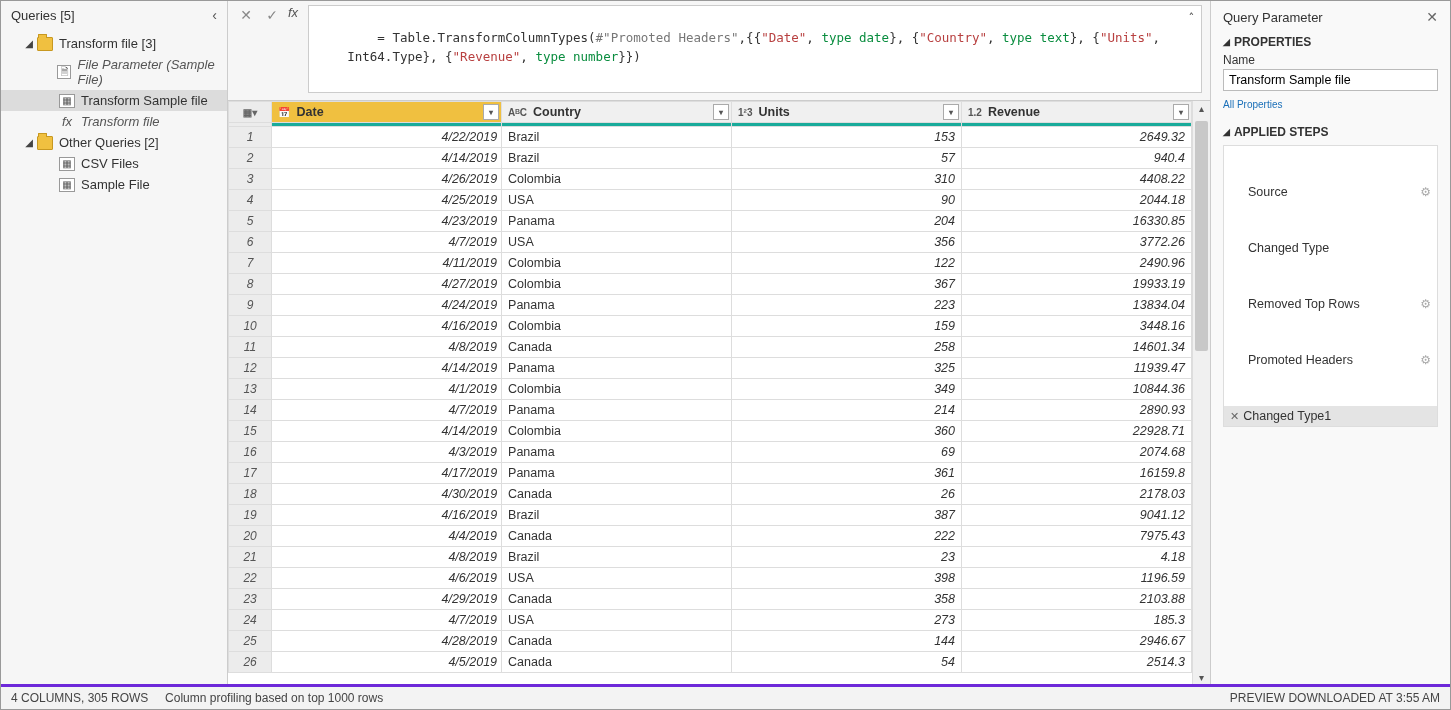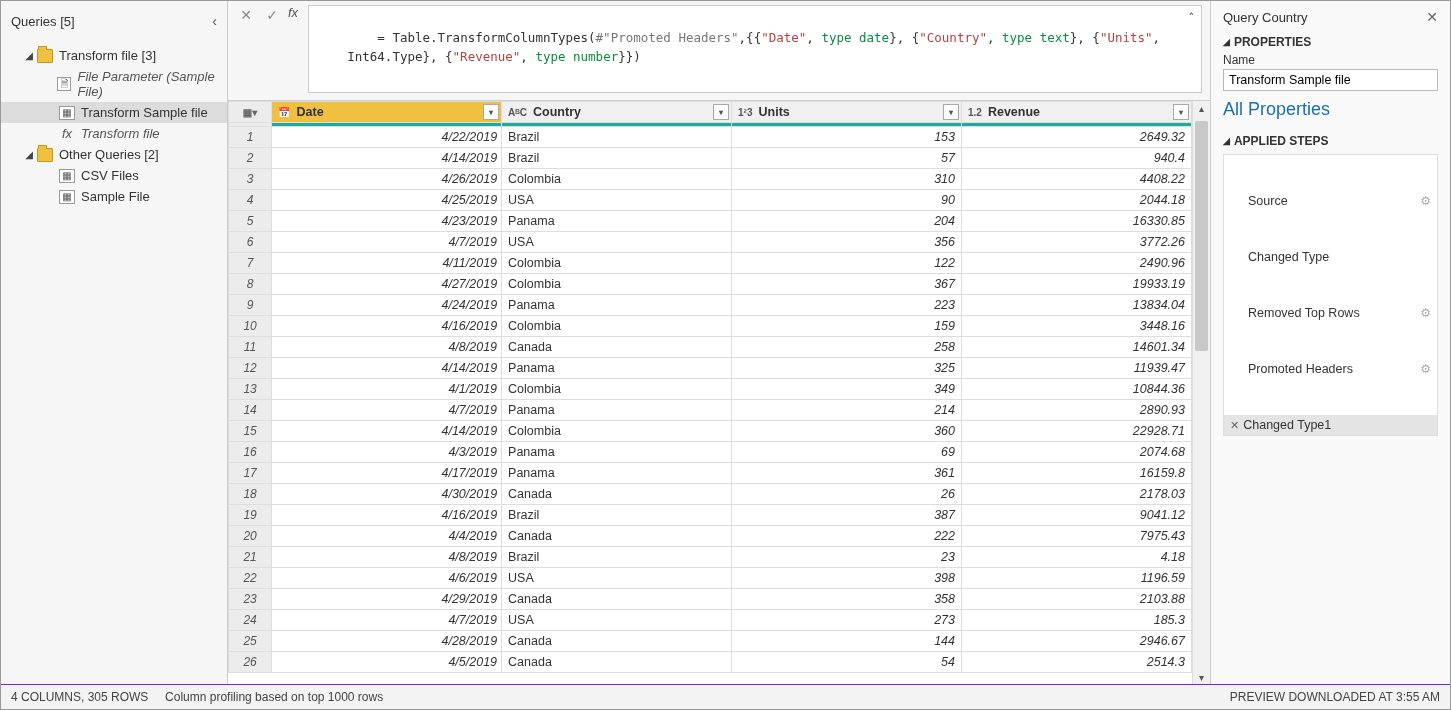--- a/index.html
+++ b/index.html
@@ -1,20 +1,20 @@
 <!DOCTYPE html>
 <html><head>
 <meta charset="utf-8">
 <style>
   * { box-sizing: border-box; margin: 0; padding: 0; }
   body { font-family: "Segoe UI", Tahoma, sans-serif; font-size: 12px; color: #333; background: #fff; width: 1451px; height: 710px; overflow: hidden; position: relative; border: 1px solid #999; }
   .main { display: flex; height: 684px; }
   
   .queries-panel { width: 300px; border-right: 1px solid #ccc; background: #f6f6f6; display: flex; flex-direction: column; }
-  .queries-header { display: flex; justify-content: space-between; align-items: center; padding: 12px 10px; font-size: 13px; }
+  .queries-header { display: flex; justify-content: space-between; align-items: center; padding: 6px 10px; font-size: 13px; }
   .queries-header .chev { font-size: 14px; color: #555; }
   .tree { padding: 4px 0; }
   .tree-item { display: flex; align-items: center; padding: 3px 6px 3px 20px; cursor: default; font-size: 13px; }
   .tree-item .disclosure { width: 12px; text-align: center; color: #444; font-size: 10px; margin-right: 2px; }
   .tree-item.level1 { padding-left: 22px; }
   .tree-item.level2 { padding-left: 44px; }
   .tree-item.selected { background: #dcdcdc; }
   .folder-icon { width: 16px; height: 14px; background: #f0c040; border: 1px solid #c89820; border-radius: 1px; margin-right: 6px; position: relative; }
   .folder-icon::before { content: ""; position: absolute; top: -4px; left: 0; width: 7px; height: 3px; background: #f0c040; border: 1px solid #c89820; border-bottom: none; border-radius: 1px 1px 0 0; }
   .param-icon, .table-icon, .fx-icon { width: 16px; height: 14px; margin-right: 6px; display: inline-flex; align-items: center; justify-content: center; font-size: 10px; border: 1px solid #999; background: #fff; color: #555; }
@@ -52,29 +52,29 @@
   .vscroll .arrow.up { top: 2px; }
   .vscroll .arrow.down { bottom: 2px; }
   
   .settings { width: 250px; background: #f9f9f9; padding: 8px 12px; }
   .settings-header { display: flex; justify-content: space-between; align-items: center; font-size: 13px; margin-bottom: 10px; }
   .settings-header .x { color: #666; font-size: 14px; }
   .sect-header { font-weight: bold; font-size: 12px; margin: 6px 0 4px; display: flex; align-items: center; gap: 4px; }
   .sect-header .disc { font-size: 9px; }
   .name-label { font-size: 12px; margin: 4px 0 2px; }
   .name-input { width: 215px; border: 1px solid #bbb; background: #fff; padding: 3px 5px; font-size: 12.5px; }
-  .link { color: #1a6fb8; font-size: 18px; margin-top: 8px; display: inline-block; }
+  .link { color: #1a6fb8; font-size: 10px; margin-top: 8px; display: inline-block; }
   .steps { margin-top: 6px; background: #fff; border: 1px solid #ddd; }
   .step { display: flex; align-items: center; padding: 3px 6px; font-size: 12.5px; position: relative; margin-top: 36px; }
   .step .sp { width: 18px; }
   .step .gear { margin-left: auto; color: #aaa; font-size: 12px; }
   .step.sel { background: #e4e4e4; }
   .step.sel .del { color: #666; font-size: 11px; margin-right: 4px; }
   
-  .statusbar { position: absolute; left: 0; right: 0; bottom: 0; height: 25px; border-top: 1px solid #6d28d9; background: #f3f3f3; display: flex; align-items: center; padding: 0 10px; font-size: 12px; color: #444; justify-content: space-between; }
+  .statusbar { position: absolute; left: 0; right: 0; bottom: 0; height: 25px; border-top: 3px solid #6d28d9; background: #f3f3f3; display: flex; align-items: center; padding: 0 10px; font-size: 12px; color: #444; justify-content: space-between; }
 </style>
 </head>
 <body>
 
 <div class="main">
 
   <div class="queries-panel">
     <div class="queries-header">
       <span>Queries [5]</span>
       <span class="chev">‹</span>
@@ -375,21 +375,21 @@
       <div class="vscroll">
         <div class="arrow up">▴</div>
         <div class="thumb"></div>
         <div class="arrow down">▾</div>
       </div>
     </div>
   </div>
 
   <div class="settings">
     <div class="settings-header">
-      <span>Query Country</span>
+      <span>Query Parameter</span>
       <span class="x">✕</span>
     </div>
     <div class="sect-header">
         <span class="disc">◢</span>
         <span>PROPERTIES</span>
       </div>
     <div class="name-label">Name</div>
     <input class="name-input" value="Transform Sample file" style="">
     <a class="link">All Properties</a>
     <div class="sect-header" style="margin-top:14px;">

